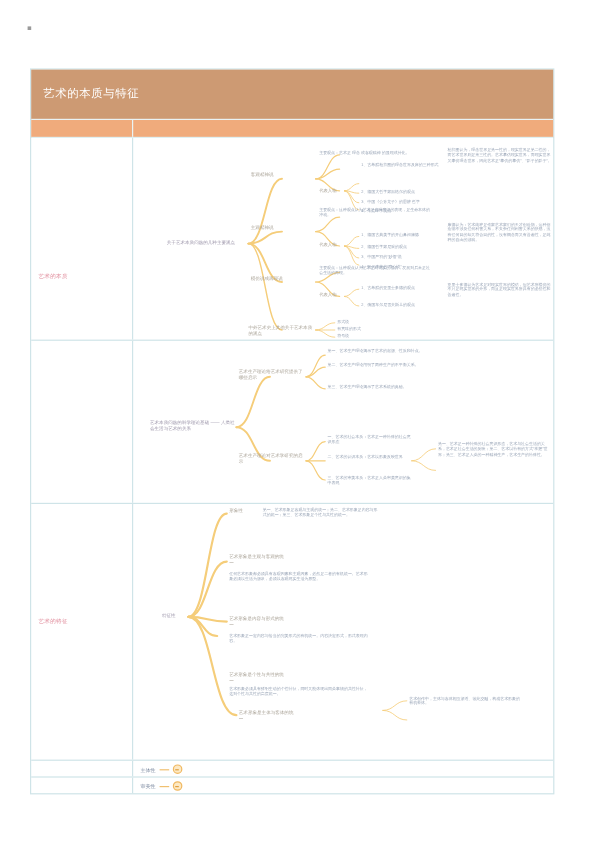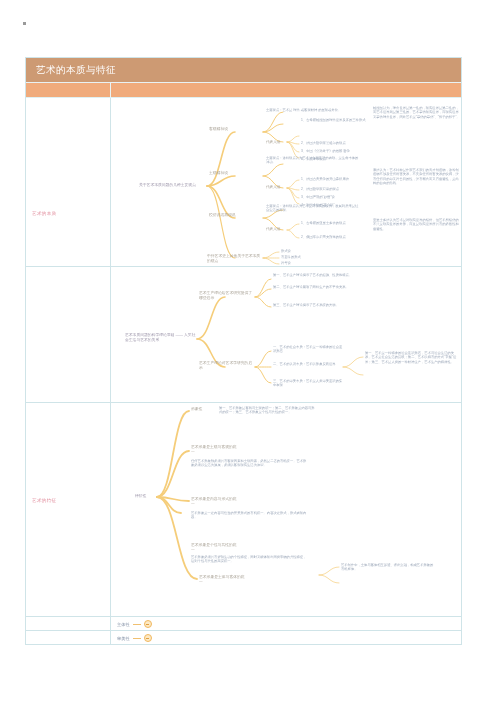--- a/index.html
+++ b/index.html
@@ -7,21 +7,21 @@
     width:497px;height:702px;background:#ffffff;
     font-family:"Liberation Sans","DejaVu Sans",sans-serif;
     overflow:hidden;position:relative;
   }
   .page{position:absolute;left:0;top:0;width:497px;height:702px;background:#fff;}
 
   .corner-mark{position:absolute;left:23px;top:22px;width:3px;height:3px;background:#9a9a9a;}
 
   .doc{position:absolute;left:25px;top:57px;width:437px;border:1px solid #cfe4e8;box-sizing:border-box;background:#fff;}
 
-  .title-bar{height:25px;background:#cd9a73;display:flex;align-items:center;padding-left:10px;box-sizing:border-box;border-bottom:1px solid #e9f2f4;}
+  .title-bar{height:42px;background:#cd9a73;display:flex;align-items:center;padding-left:10px;box-sizing:border-box;border-bottom:1px solid #e9f2f4;}
   .title-bar span{color:#ffffff;font-size:9.5px;letter-spacing:.5px;}
 
   .hdr-row{display:flex;height:14px;background:#f0ab7c;border-bottom:1px solid #dff0f2;}
   .hdr-c1{width:85px;border-right:1px solid #e9f4f5;box-sizing:border-box;}
   .hdr-c2{flex:1;}
 
   .row{display:flex;border-bottom:1px solid #cfe4e8;}
   .cell-label{width:85px;border-right:1px solid #cfe4e8;box-sizing:border-box;position:relative;}
   .cell-map{flex:1;position:relative;overflow:hidden;}
 

